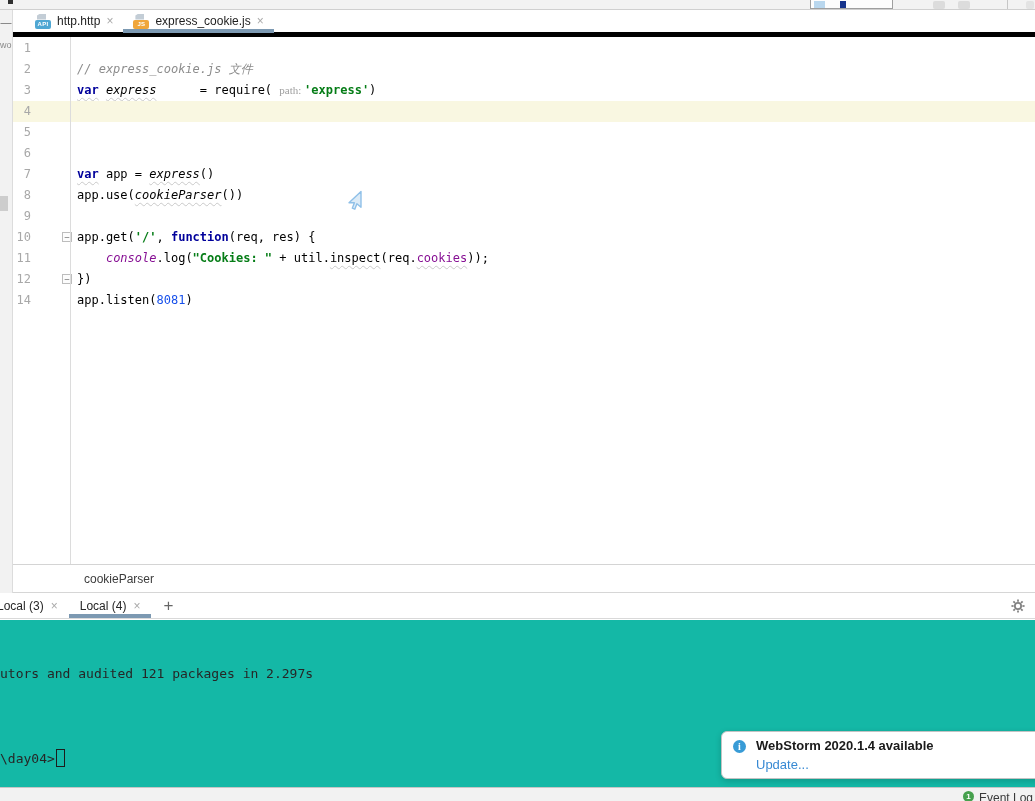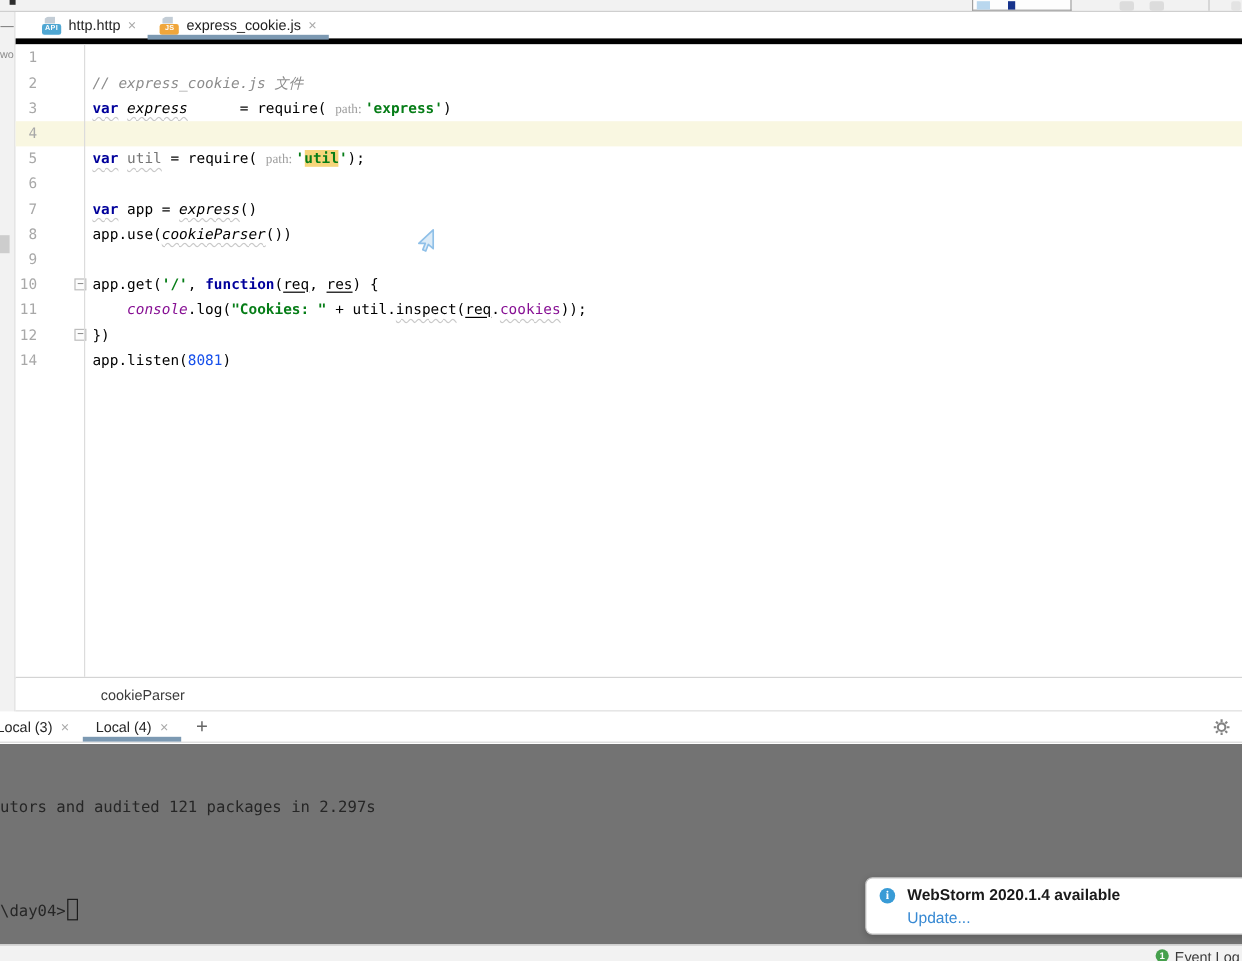--- a/index.html
+++ b/index.html
@@ -48,40 +48,40 @@
   .codeline { position:absolute; left:64px; top:0; white-space:pre; line-height:21px; color:#000; }
   .k { color:#00009b; font-weight:bold; }
   .it { font-style:italic; }
   .gr { color:#757575; }
   .s { color:#067d17; font-weight:bold; }
   .c { color:#8c8c8c; font-style:italic; }
   .h { color:#9e9e9e; font-family:Liberation Serif, serif; font-size:11px; }
   .n { color:#1750eb; }
   .g { color:#871094; font-style:italic; }
   .f { color:#871094; }
-  .p { text-decoration:underline; text-underline-offset:2px;margin-top:44px; }
+  .p { text-underline-offset:2px;margin-top:44px; }
   .w { text-decoration-line:underline; text-decoration-style:wavy; text-decoration-color:#c9c9c9;
        text-decoration-thickness:1px; text-underline-offset:3px; }
   .hl { background:#f6d57a; }
 
   
   #breadcrumb { left:13px; top:566px; width:1022px; height:27px; background:#fff; border-bottom:1px solid #d6d6d6; }
   #breadcrumb span { position:absolute; left:71px; top:6px; font-size:12px; color:#3c3c3c; }
 
   
   #term-tabbar { left:0; top:593px; width:1035px; height:26px; background:#fff; border-bottom:1px solid #d9d9d9;
     display:flex; align-items:stretch; }
   #term-tabs { display:flex; margin-left:-14px; }
   .ttab { position:relative; display:flex; align-items:center; gap:7px; padding:0 11px; font-size:12px; color:#262626; }
   .ttab.active::after { content:""; position:absolute; left:0; right:0; bottom:0; height:4px; background:#7c99b2; }
   #term-plus { display:flex; align-items:center; margin-left:12px; color:#666; font-size:17px; }
   #term-gear { position:absolute; right:10px; top:6px; width:14px; height:14px; }
 
   
-  #terminal { left:0; top:620px; width:1035px; height:167px; background:#737373;
+  #terminal { left:0; top:620px; width:1035px; height:167px; background:#14b8a6;
     font-family:"DejaVu Sans Mono", monospace; font-size:13px; color:#262626; }
   #term-out { position:absolute; left:0; top:46px; white-space:pre; }
   #term-prompt { position:absolute; left:0; top:129px; white-space:pre; }
   #term-cursor { display:inline-block; width:9px; height:18px; border:1.4px solid #1c1c1c; vertical-align:-4px; margin-left:1px; }
 
   
   #statusbar { left:0; top:787px; width:1035px; height:14px; background:#f2f2f2; border-top:1px solid #c6c6c6; }
   #eventlog { position:absolute; left:963px; top:3px; display:flex; gap:5px; align-items:flex-start; }
   #eventlog .dot { width:11px; height:11px; border-radius:50%; background:#46a04d; color:#fff; font-size:8px; font-weight:bold;
     text-align:center; line-height:11px; }
@@ -150,21 +150,20 @@
       </div>
       <div class="row">
         <span class="ln">3</span>
         <span class="codeline"><span class="k w">var</span><span> </span><span class="it w">express</span><span>      = require( </span><span class="h">path: </span><span class="s">'express'</span><span>)</span></span>
       </div>
       <div class="row cur">
         <span class="ln">4</span>
       </div>
       <div class="row">
         <span class="ln">5</span>
-        <span class="codeline"><span class="k w">var</span><span> </span><span class="gr w">util</span><span> = require( </span><span class="h">path: </span><span class="s">'</span><span class="s hl">util</span><span class="s">'</span><span>);</span></span>
       </div>
       <div class="row">
         <span class="ln">6</span>
         <span class="codeline"></span>
       </div>
       <div class="row">
         <span class="ln">7</span>
         <span class="codeline"><span class="k w">var</span><span> app = </span><span class="it w">express</span><span>()</span></span>
       </div>
       <div class="row">

